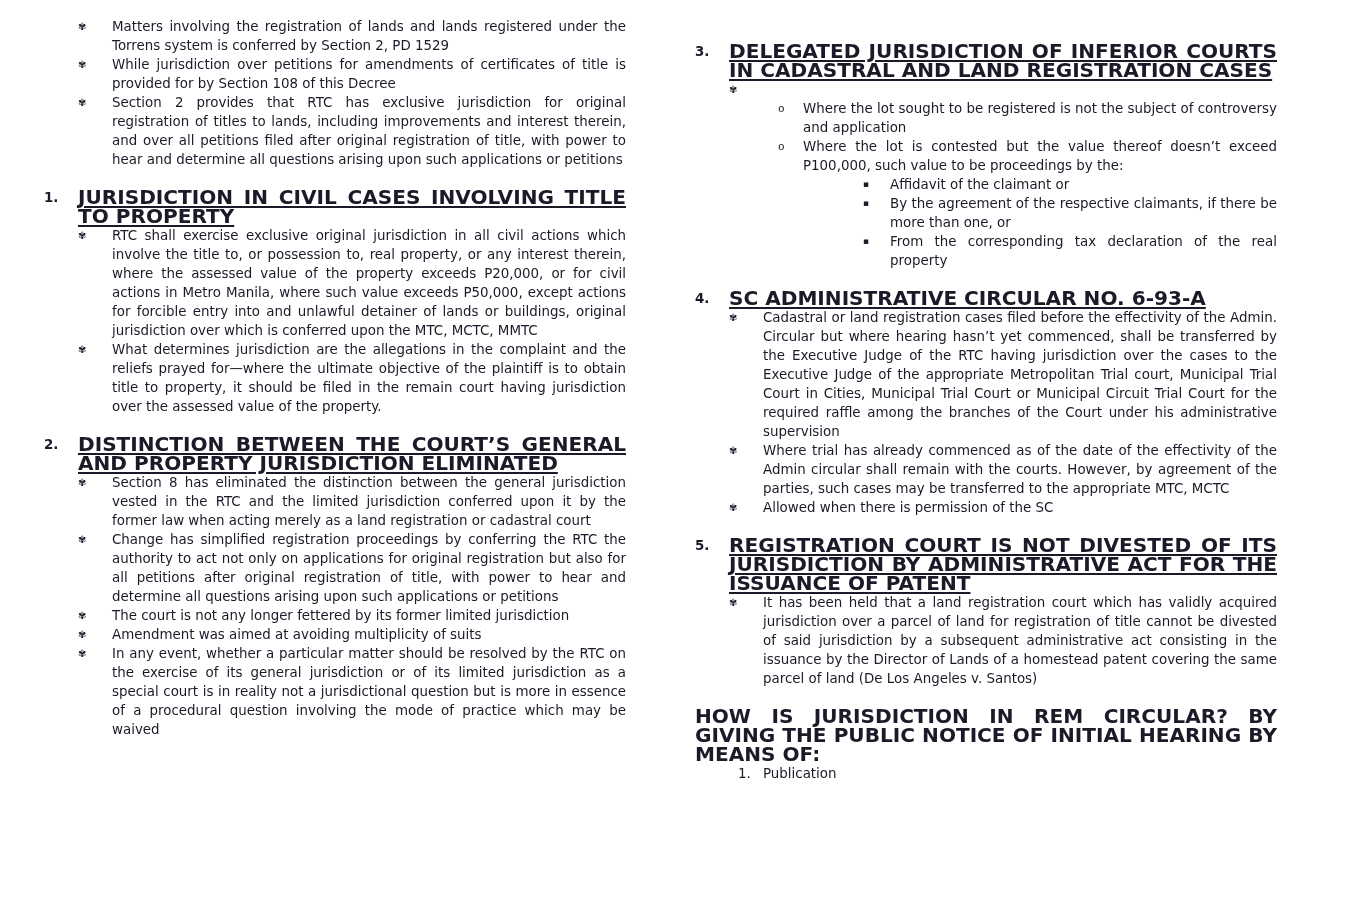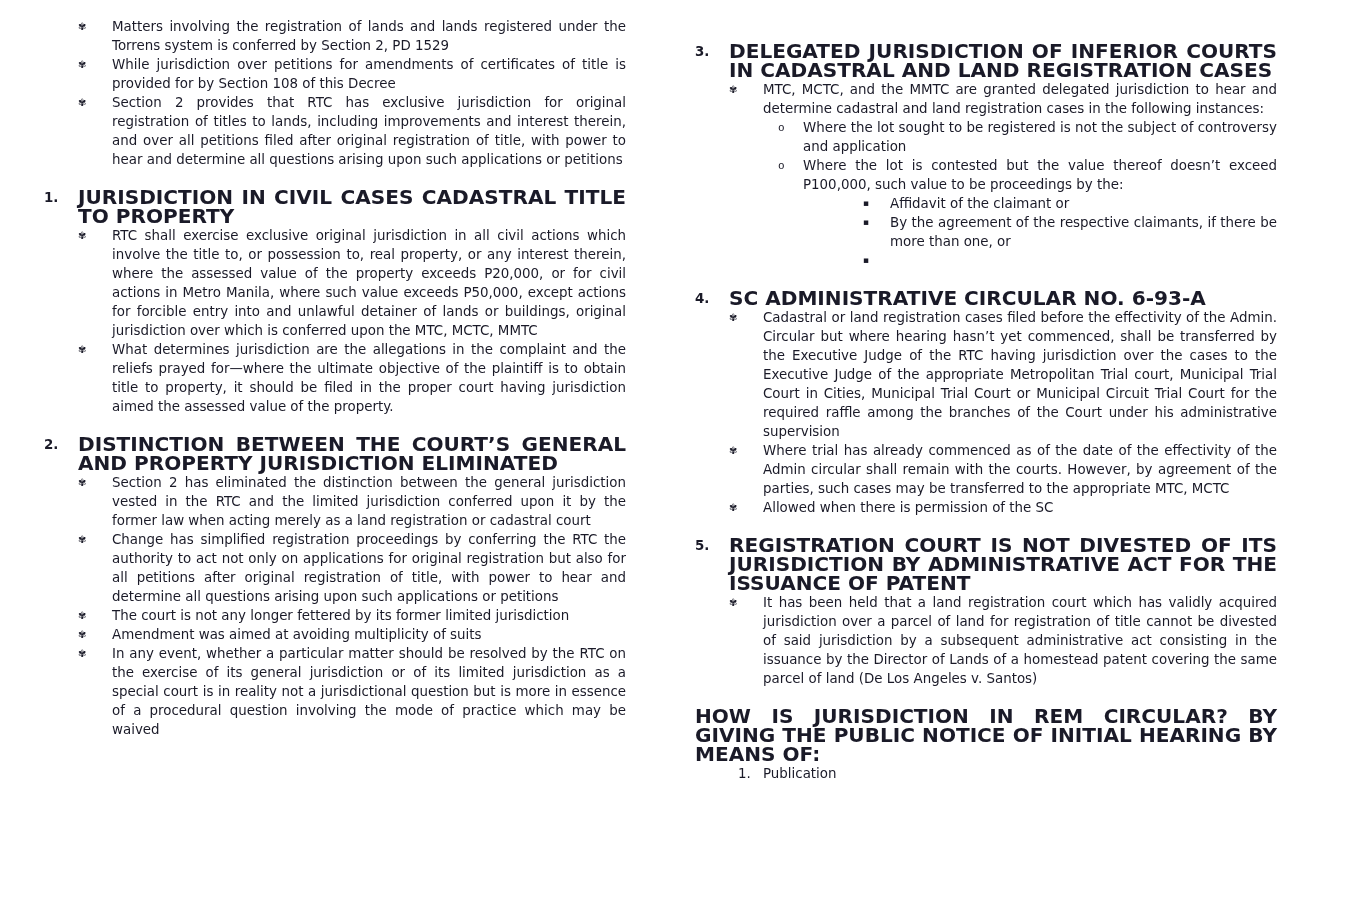--- a/index.html
+++ b/index.html
@@ -10,21 +10,21 @@
     font-size:13.4px;
     line-height:19px;
   }
   .page { padding:17px 0 0 44px; display:flex; }
   .col { width:582px; flex:none; }
   .col-right { margin-left:69px; margin-top:25px; }
   .sec { margin-top:19px; }
   .sec.first { margin-top:0; }
   .row { display:flex; align-items:flex-start; }
   .t { flex:1; text-align:justify; font-weight:normal; }
-  .row.head .t { font-weight:bold; }
+  .row.head .t { font-weight:bold;text-decoration:underline; }
   .num { flex:none; width:34px; font-weight:bold; }
   .m { flex:none; line-height:19px; }
   .m1 { margin-left:34px; width:34px; font-size:10px; }
   .m2 { margin-left:83px; width:25px; font-family:"DejaVu Sans Mono","Liberation Mono",monospace; font-size:11px; }
   .m3 { margin-left:168px; width:27px; font-size:9px; }
   .mn { margin-left:43px; width:25px; }
   .how-title { font-weight:bold; text-align:justify; }
 </style>
 </head>
 <body>
@@ -44,40 +44,40 @@
       </div>
       <div class="row">
         <span class="m m1">✾</span>
         <div class="t">Section 2 provides that RTC has exclusive jurisdiction for original registration of titles to lands, including improvements and interest therein, and over all petitions filed after original registration of title, with power to hear and determine all questions arising upon such applications or petitions</div>
       </div>
     </div>
 
     <div class="sec">
       <div class="row head">
         <span class="num">1.</span>
-        <h2 class="t">JURISDICTION IN CIVIL CASES CADASTRAL TITLE TO PROPERTY</h2>
+        <h2 class="t">JURISDICTION IN CIVIL CASES INVOLVING TITLE TO PROPERTY</h2>
       </div>
       <div class="row">
         <span class="m m1">✾</span>
         <div class="t">RTC shall exercise exclusive original jurisdiction in all civil actions which involve the title to, or possession to, real property, or any interest therein, where the assessed value of the property exceeds P20,000, or for civil actions in Metro Manila, where such value exceeds P50,000, except actions for forcible entry into and unlawful detainer of lands or buildings, original jurisdiction over which is conferred upon the MTC, MCTC, MMTC</div>
       </div>
       <div class="row">
         <span class="m m1">✾</span>
-        <div class="t">What determines jurisdiction are the allegations in the complaint and the reliefs prayed for—where the ultimate objective of the plaintiff is to obtain title to property, it should be filed in the proper court having jurisdiction aimed the assessed value of the property.</div>
+        <div class="t">What determines jurisdiction are the allegations in the complaint and the reliefs prayed for—where the ultimate objective of the plaintiff is to obtain title to property, it should be filed in the remain court having jurisdiction over the assessed value of the property.</div>
       </div>
     </div>
 
     <div class="sec">
       <div class="row head">
         <span class="num">2.</span>
         <h2 class="t">DISTINCTION BETWEEN THE COURT’S GENERAL AND PROPERTY JURISDICTION ELIMINATED</h2>
       </div>
       <div class="row">
         <span class="m m1">✾</span>
-        <div class="t">Section 2 has eliminated the distinction between the general jurisdiction vested in the RTC and the limited jurisdiction conferred upon it by the former law when acting merely as a land registration or cadastral court</div>
+        <div class="t">Section 8 has eliminated the distinction between the general jurisdiction vested in the RTC and the limited jurisdiction conferred upon it by the former law when acting merely as a land registration or cadastral court</div>
       </div>
       <div class="row">
         <span class="m m1">✾</span>
         <div class="t">Change has simplified registration proceedings by conferring the RTC the authority to act not only on applications for original registration but also for all petitions after original registration of title, with power to hear and determine all questions arising upon such applications or petitions</div>
       </div>
       <div class="row">
         <span class="m m1">✾</span>
         <div class="t">The court is not any longer fettered by its former limited jurisdiction</div>
       </div>
       <div class="row">
@@ -94,40 +94,40 @@
 
   <div class="col col-right">
 
     <div class="sec first">
       <div class="row head">
         <span class="num">3.</span>
         <h2 class="t">DELEGATED JURISDICTION OF INFERIOR COURTS IN CADASTRAL AND LAND REGISTRATION CASES</h2>
       </div>
       <div class="row">
         <span class="m m1">✾</span>
-        <div class="t">MTC, MCTC, and the MMTC are granted delegated jurisdiction to hear and determine cadastral and land registration cases in the following instances:</div>
       </div>
       <div class="row">
         <span class="m m2">o</span>
         <div class="t">Where the lot sought to be registered is not the subject of controversy and application</div>
       </div>
       <div class="row">
         <span class="m m2">o</span>
         <div class="t">Where the lot is contested but the value thereof doesn’t exceed P100,000, such value to be proceedings by the:</div>
       </div>
       <div class="row">
         <span class="m m3">▪</span>
         <div class="t">Affidavit of the claimant or</div>
       </div>
       <div class="row">
         <span class="m m3">▪</span>
         <div class="t">By the agreement of the respective claimants, if there be more than one, or</div>
       </div>
       <div class="row">
         <span class="m m3">▪</span>
+        <div class="t">From the corresponding tax declaration of the real property</div>
       </div>
     </div>
 
     <div class="sec">
       <div class="row head">
         <span class="num">4.</span>
         <h2 class="t">SC ADMINISTRATIVE CIRCULAR NO. 6-93-A</h2>
       </div>
       <div class="row">
         <span class="m m1">✾</span>

